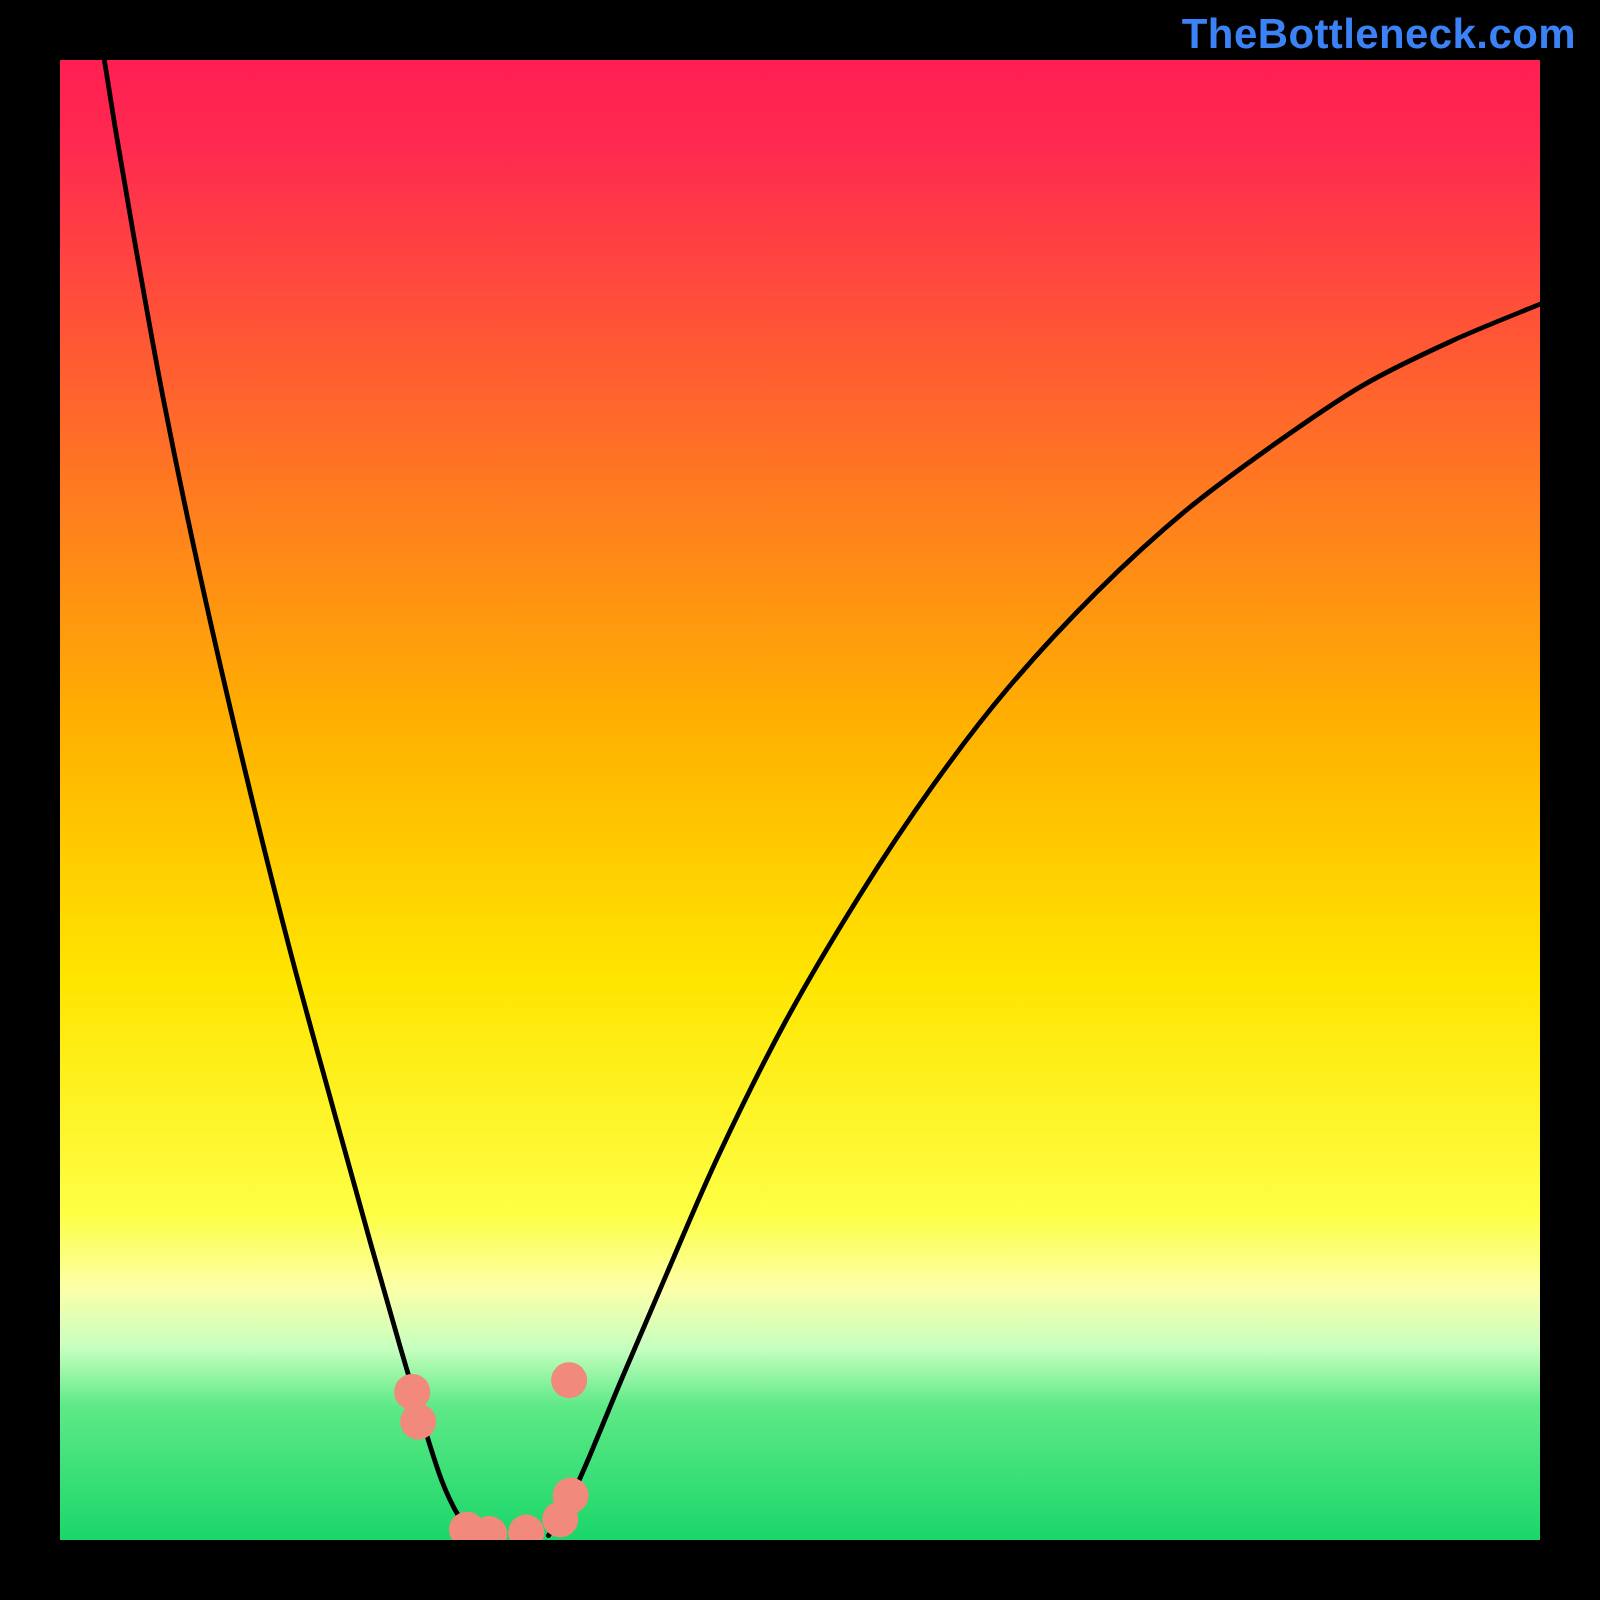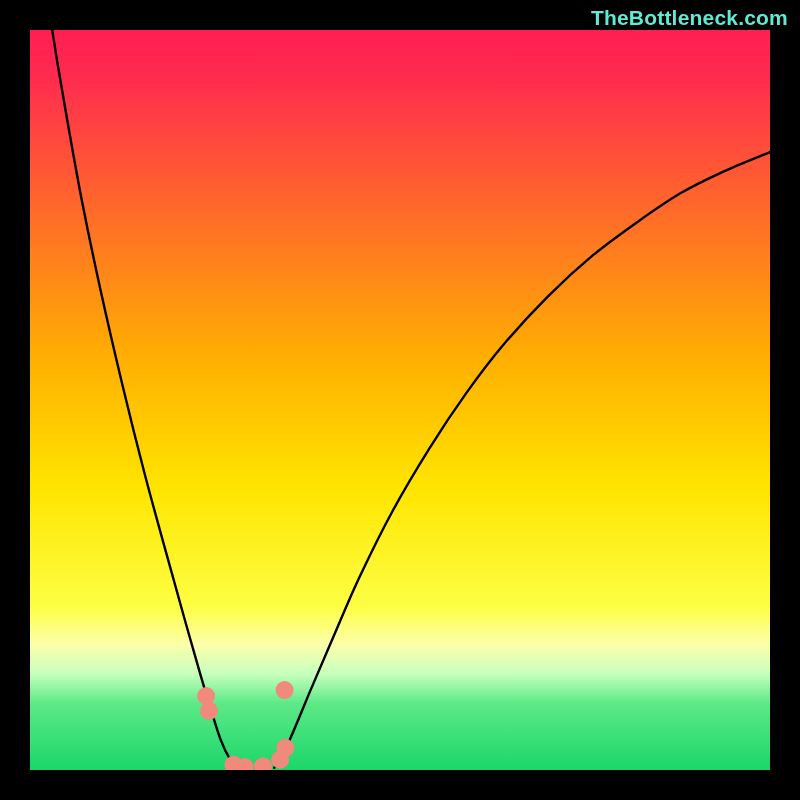--- a/index.html
+++ b/index.html
@@ -22,21 +22,21 @@
     left: 30px;
     top: 30px;
     width: 740px;
     height: 740px;
     overflow: hidden;
   }
   .watermark {
     position: absolute;
     top: 6px;
     right: 12px;
-    color: #5eead4;
+    color: #3b82f6;
     font-size: 21px;
     font-weight: 600;
     letter-spacing: 0.2px;
     z-index: 5;
   }
 </style>
 </head>
 <body>
 
 <div class="frame">

